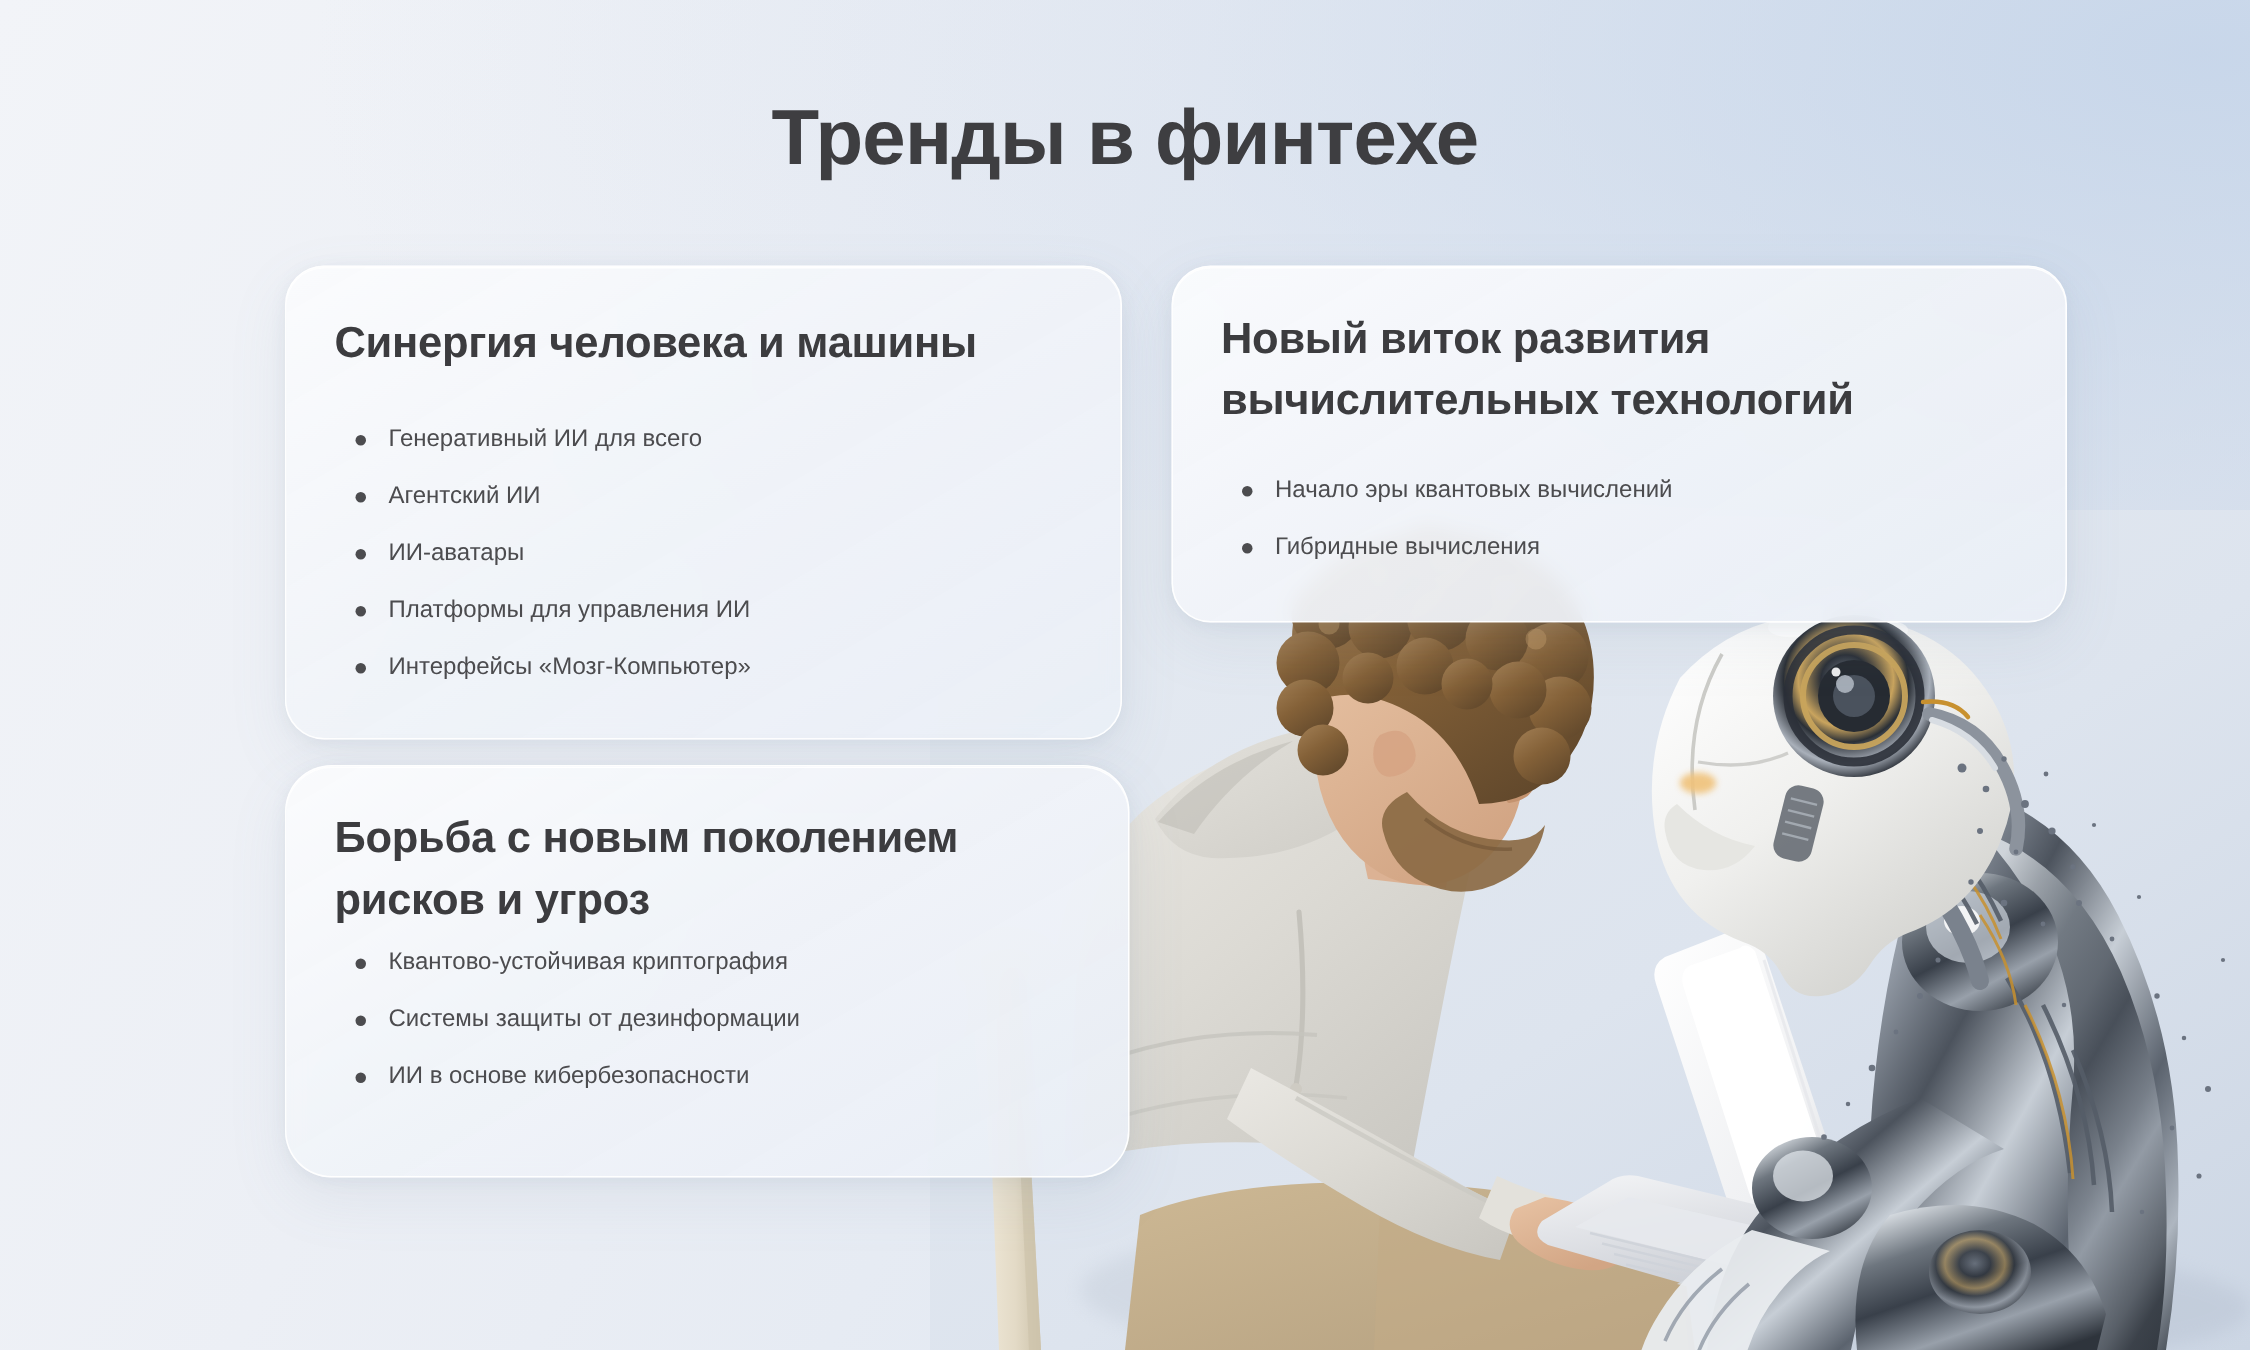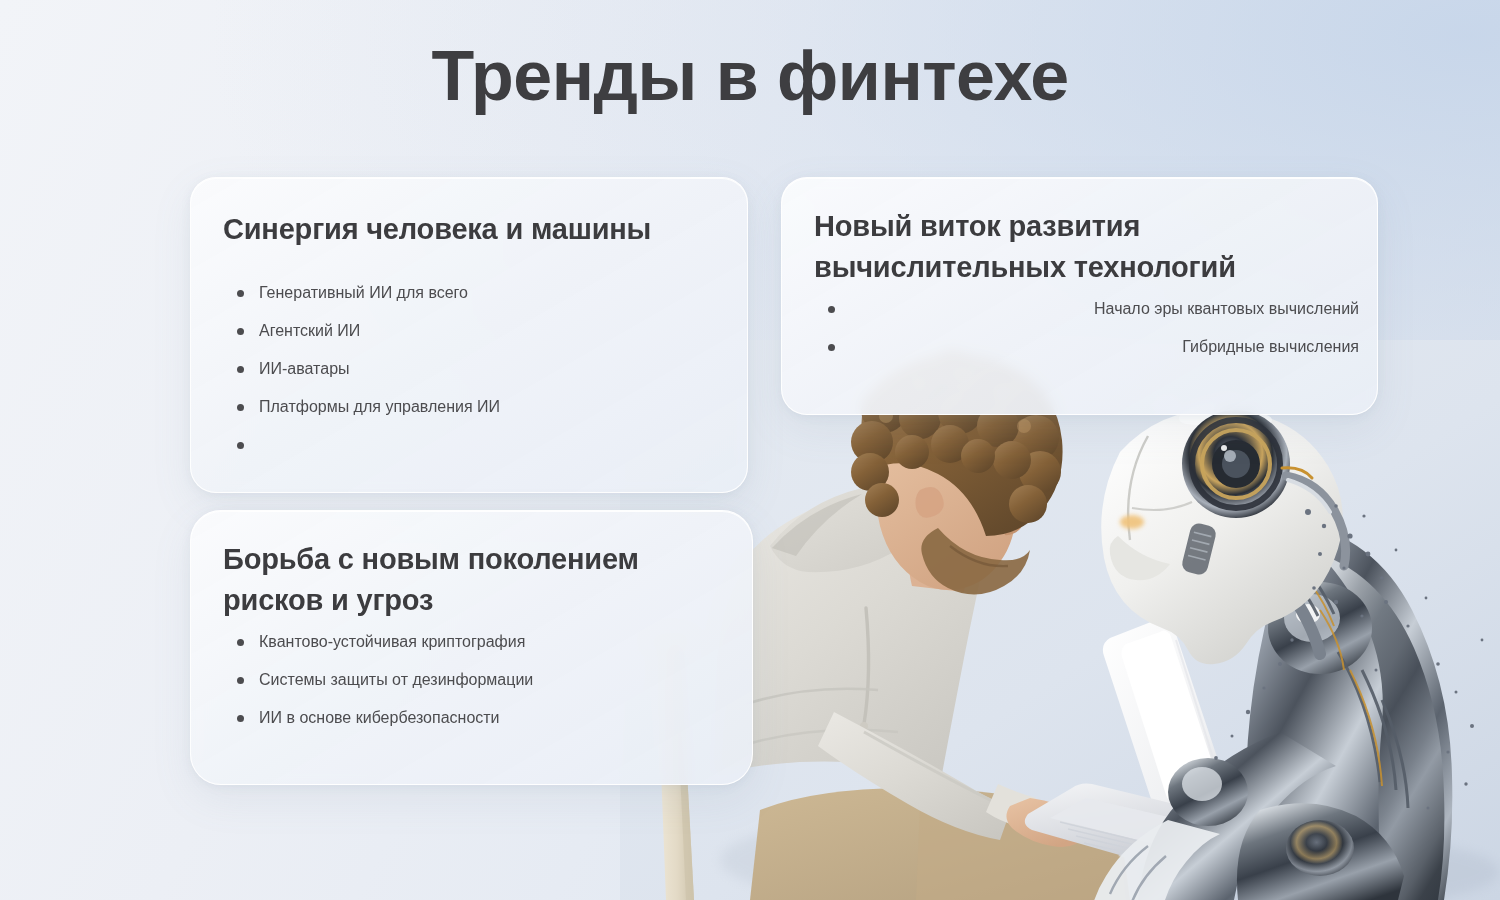--- a/index.html
+++ b/index.html
@@ -26,25 +26,25 @@
   #slide::after{
     content:"";
     position:absolute; inset:0;
     background: radial-gradient(120% 95% at 98% 4%, rgba(196,212,233,.85) 0%, rgba(206,218,235,.35) 38%, rgba(255,255,255,0) 70%);
     pointer-events:none;
   }
 
   
   .title {
     position:absolute;
-    top: 40px;
+    top: 56px;
     left: 0;
     width: 1500px;
     text-align: center;
-    font-size: 70px;
+    font-size: 52px;
     line-height: 72px;
     font-weight: 700;
     letter-spacing: -0.5px;
     color: #3e3e41;
     z-index: 6;
   }
 
   
   .photo {
     position:absolute;
@@ -89,21 +89,21 @@
   #card-2 .card-heading { top: 28px; }
   #card-3 .card-heading { top: 28px; }
 
   .card-list {
     position:absolute;
     left: 46px;
     right: 18px;
     list-style: none;
   }
   #card-1 .card-list { top: 96px; }
-  #card-2 .card-list { top: 112px; text-align: right; }
+  #card-2 .card-list { top: 130px; }
   #card-3 .card-list { top: 112px; }
 
   .card-list li {
     position: relative;
     padding-left: 22px;
     font-size: 16px;
     line-height: 38px;
     font-weight: 400;
     color: #4c4c4f;
     white-space: nowrap;
@@ -437,20 +437,21 @@
       <li>
         <span class="bullet"></span>
         <span>ИИ-аватары</span>
       </li>
       <li>
         <span class="bullet"></span>
         <span>Платформы для управления ИИ</span>
       </li>
       <li>
         <span class="bullet"></span>
+        <span>Интерфейсы «Мозг-Компьютер»</span>
       </li>
     </ul>
   </div>
 
   <div class="card" id="card-2">
     <div class="card-heading">Новый виток развития вычислительных технологий</div>
     <ul class="card-list">
       <li>
         <span class="bullet"></span>
         <span>Начало эры квантовых вычислений</span>

